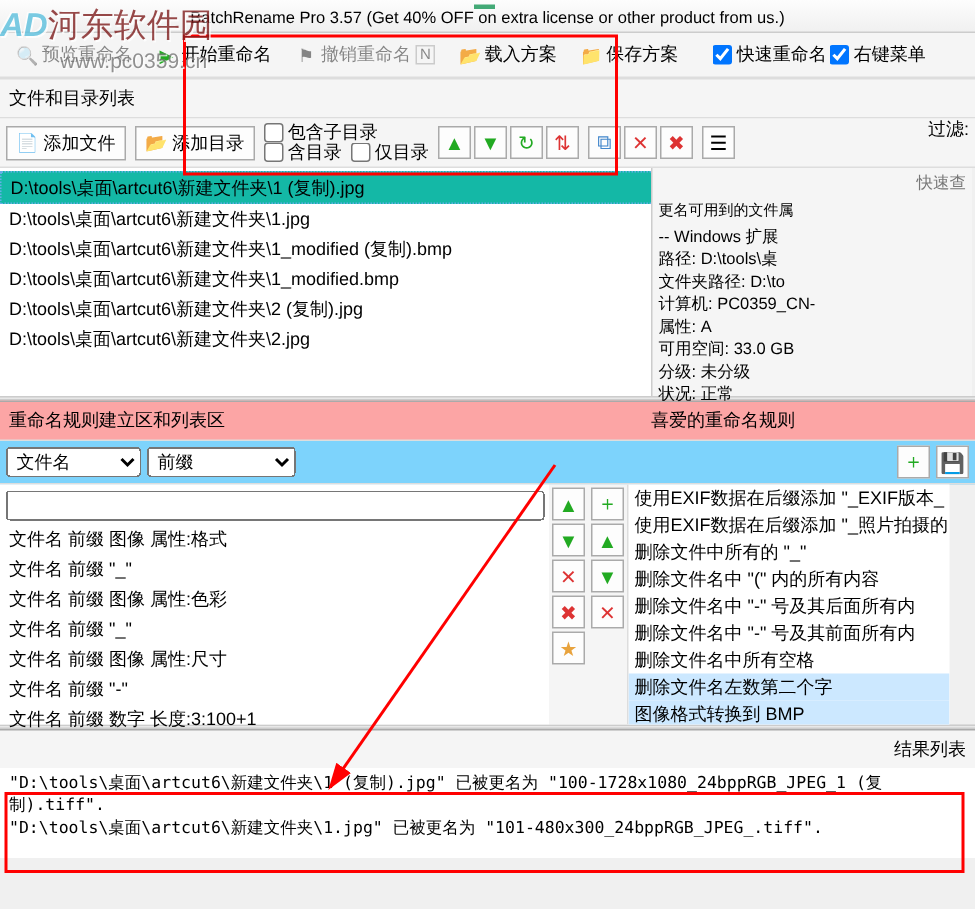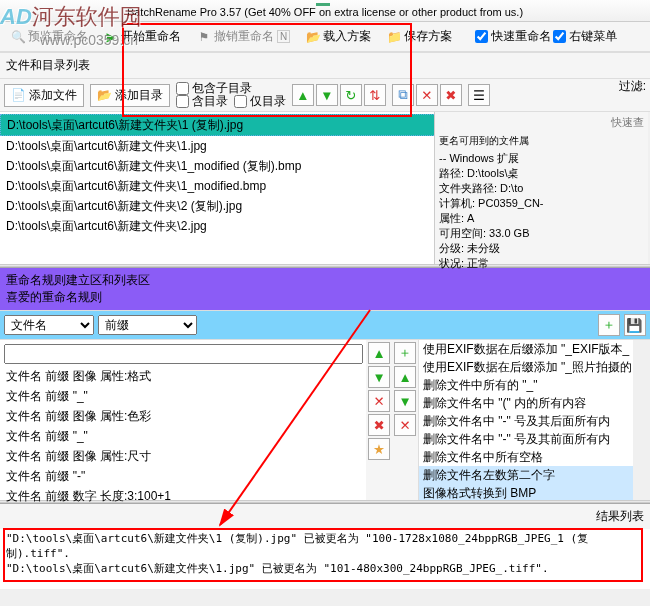--- a/index.html
+++ b/index.html
@@ -17,21 +17,21 @@
 .chk { display: inline-flex; align-items: center; gap: 3px; font-size: 12px; }
 .section-label { background: #f5f5f5; padding: 4px 6px; font-size: 12px; border-top: 1px solid #ddd; border-bottom: 1px solid #ddd; }
 .filebar { background: #f5f5f5; padding: 3px 4px; display: flex; align-items: center; gap: 6px; border-bottom: 1px solid #ddd; }
 .btnbox { display: inline-flex; align-items: center; padding: 2px 6px; border: 1px solid #aaa; background: #fdfdfd; cursor: pointer; gap: 3px; font-size: 12px; }
 .chkgroup { display:flex; flex-direction:column; gap:0px; font-size:11px; line-height:13px;}
 .icogrp { display:flex; gap:2px;}
 .sqbtn { width:22px; height:22px; border:1px solid #aaa; background:#fdfdfd; display:flex; align-items:center; justify-content:center; cursor:pointer;}
 .filelist { background: #fff; font-size: 12px; line-height: 20px; padding: 2px 0; height: 152px; overflow: hidden; }
 .filelist div { padding: 0 6px; white-space: nowrap; }
 .filelist .sel { background: #14b8a6; border: 1px dotted #66afe9; }
-.midbar { background:#8b5cf6; border-top:1px solid #aaa; border-bottom:1px solid #ddd; padding:4px 6px; display:flex; justify-content:space-between;flex-direction:column;}
+.midbar { background:#fca5a5; border-top:1px solid #aaa; border-bottom:1px solid #ddd; padding:4px 6px; display:flex; justify-content:space-between;}
 .ruletop { background:#7dd3fc; padding:3px 4px; display:flex; align-items:center; gap:4px; border-bottom:1px solid #ddd;}
 select, input[type=text]{ font-size:12px; padding:1px 2px;}
 .rulesarea{ display:flex; height:160px;}
 .rulelist{ background:#fff; flex:1; font-size:12px; line-height:20px; padding:2px 0;}
 .rulelist div{ padding:0 6px;}
 .rightcol{ width:215px; background:#fff; border-left:1px solid #ddd; font-size:12px; line-height:18px; overflow:hidden;}
 .rightcol div{ padding:0 4px; white-space:nowrap;}
 .rightcol .rsel{ background:#cce8ff;}
 .sidebtns{ width:26px; background:#f5f5f5; display:flex; flex-direction:column; gap:2px; padding:2px;}
 .reslabel{ background:#f5f5f5; padding:4px 6px; border-top:1px solid #aaa; font-size:12px;text-align:right;}

